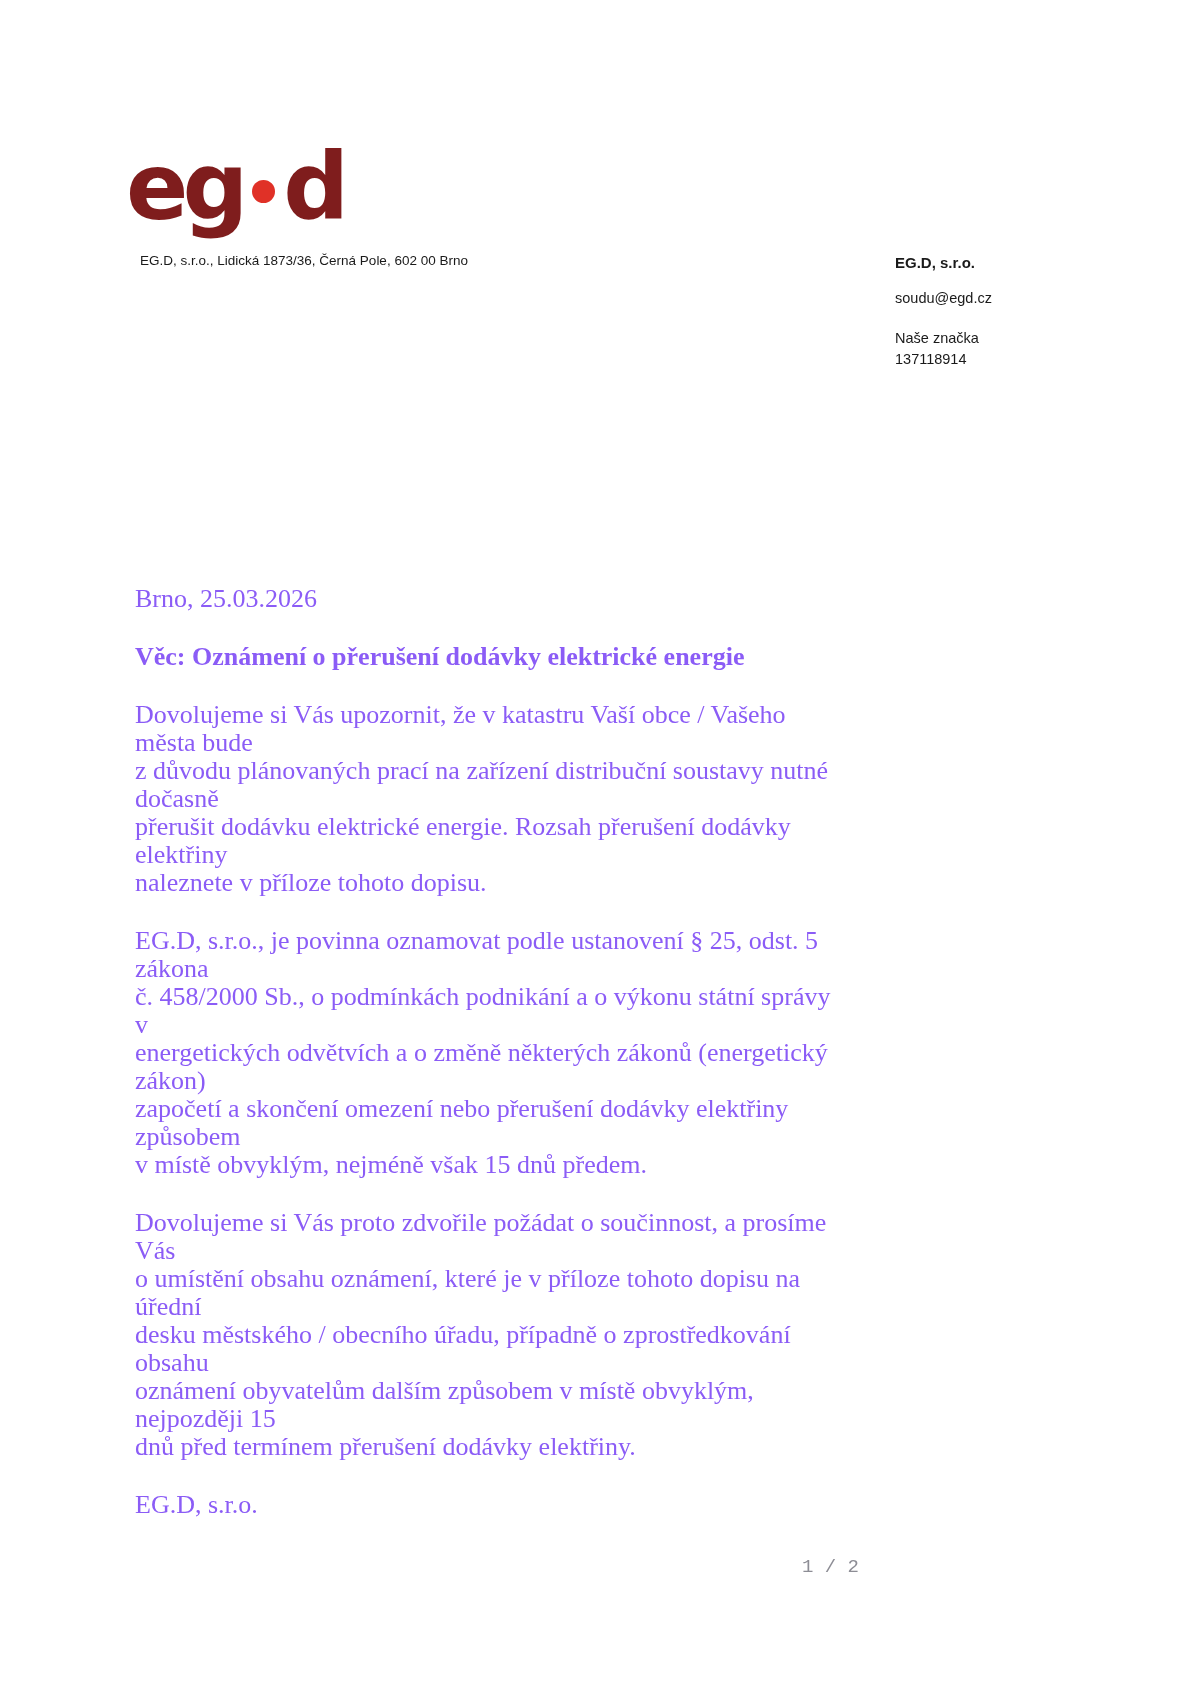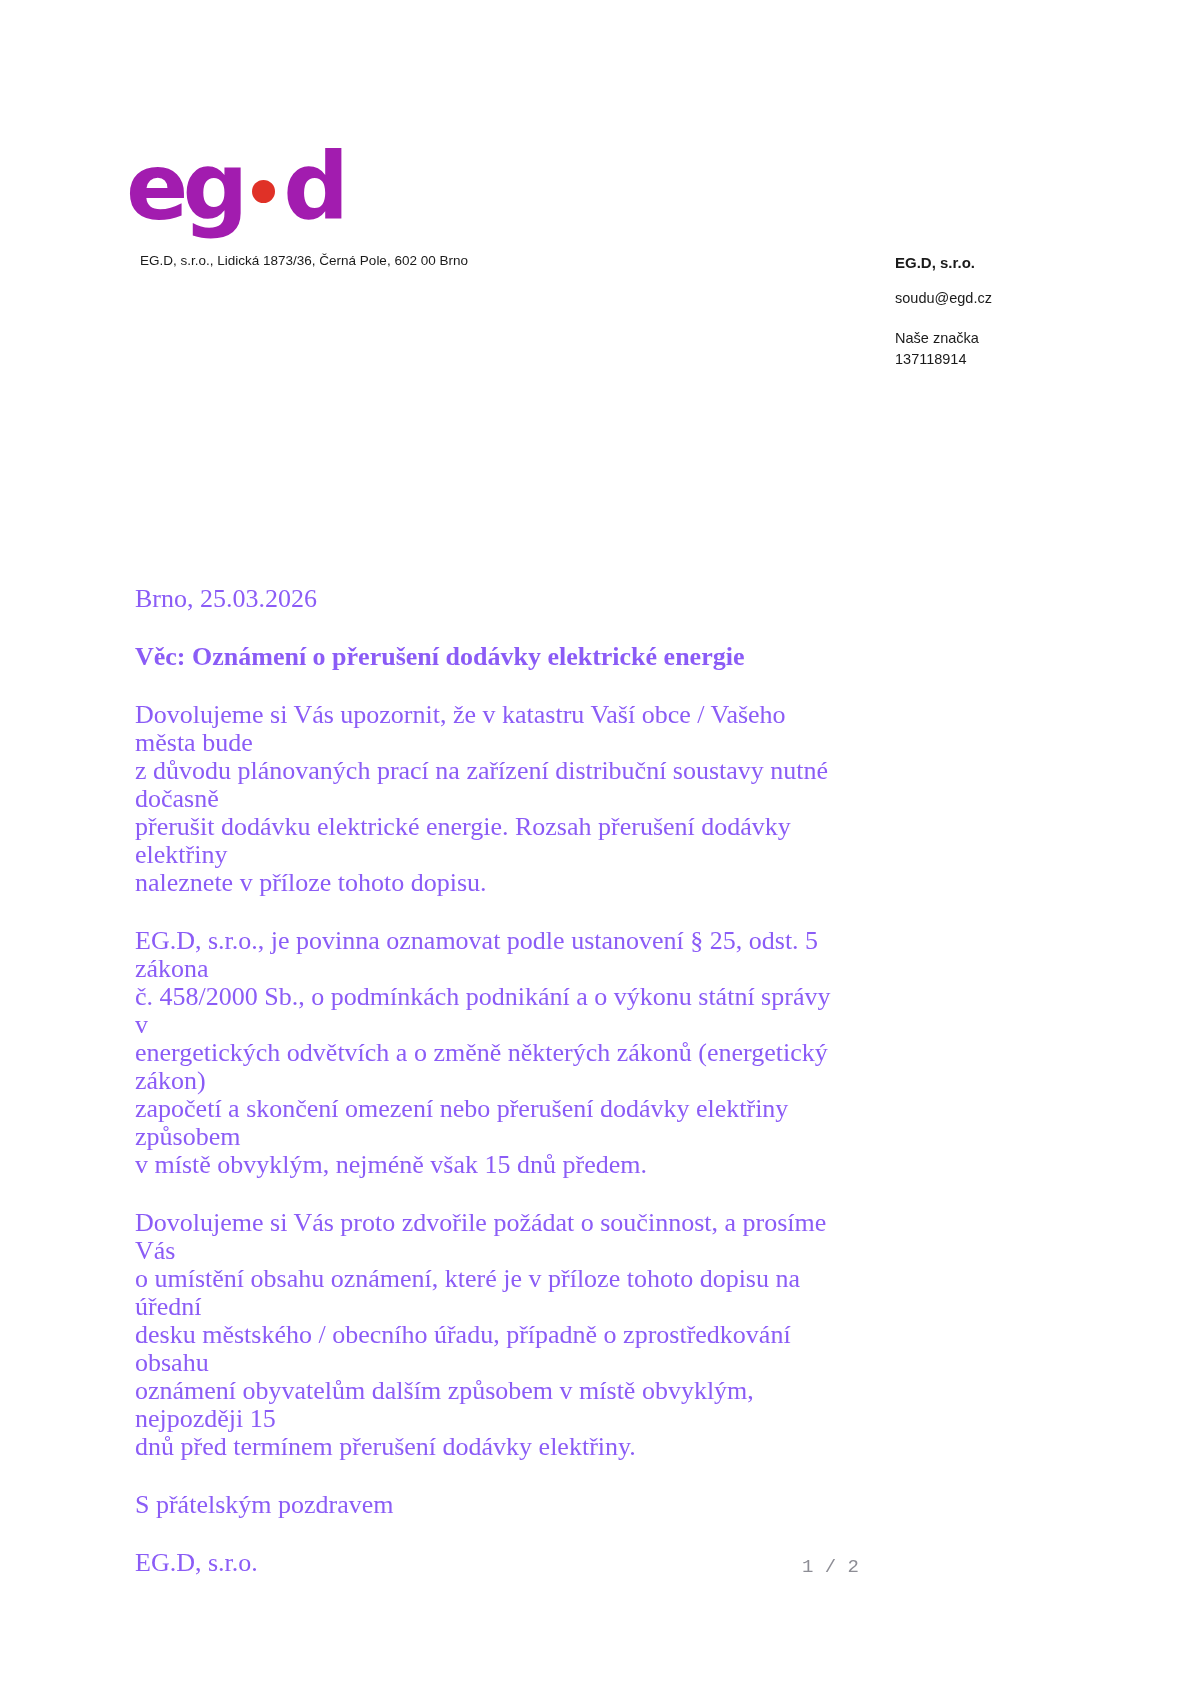--- a/index.html
+++ b/index.html
@@ -11,21 +11,21 @@
     font-family: "Liberation Sans", sans-serif;
     color: #161616;
     overflow: hidden;
   }
 
   
   .logo {
     position: absolute;
     left: 126px;
     top: 138px;
-    color: #a21caf;
+    color: #7f1d1d;
     font-family: "DejaVu Sans", sans-serif;
     font-weight: bold;
     font-size: 92px;
     line-height: 100px;
     letter-spacing: -6px;
     white-space: nowrap;
   }
   .logo-dot {
     display: inline-block;
     width: 23px;
@@ -129,20 +129,19 @@
     <div class="para">EG.D, s.r.o., je povinna oznamovat podle ustanovení § 25, odst. 5 zákona
 č. 458/2000 Sb., o podmínkách podnikání a o výkonu státní správy v
 energetických odvětvích a o změně některých zákonů (energetický zákon)
 započetí a skončení omezení nebo přerušení dodávky elektřiny způsobem
 v místě obvyklým, nejméně však 15 dnů předem.</div>
     <div class="para">Dovolujeme si Vás proto zdvořile požádat o součinnost, a prosíme Vás
 o umístění obsahu oznámení, které je v příloze tohoto dopisu na úřední
 desku městského / obecního úřadu, případně o zprostředkování obsahu
 oznámení obyvatelům dalším způsobem v místě obvyklým, nejpozději 15
 dnů před termínem přerušení dodávky elektřiny.</div>
-    <div class="closing">S přátelským pozdravem</div>
     <div class="signature">EG.D, s.r.o.</div>
   </div>
 
 
   <div class="page-indicator">1 / 2</div>
 
 </div>
 
 </body></html>

